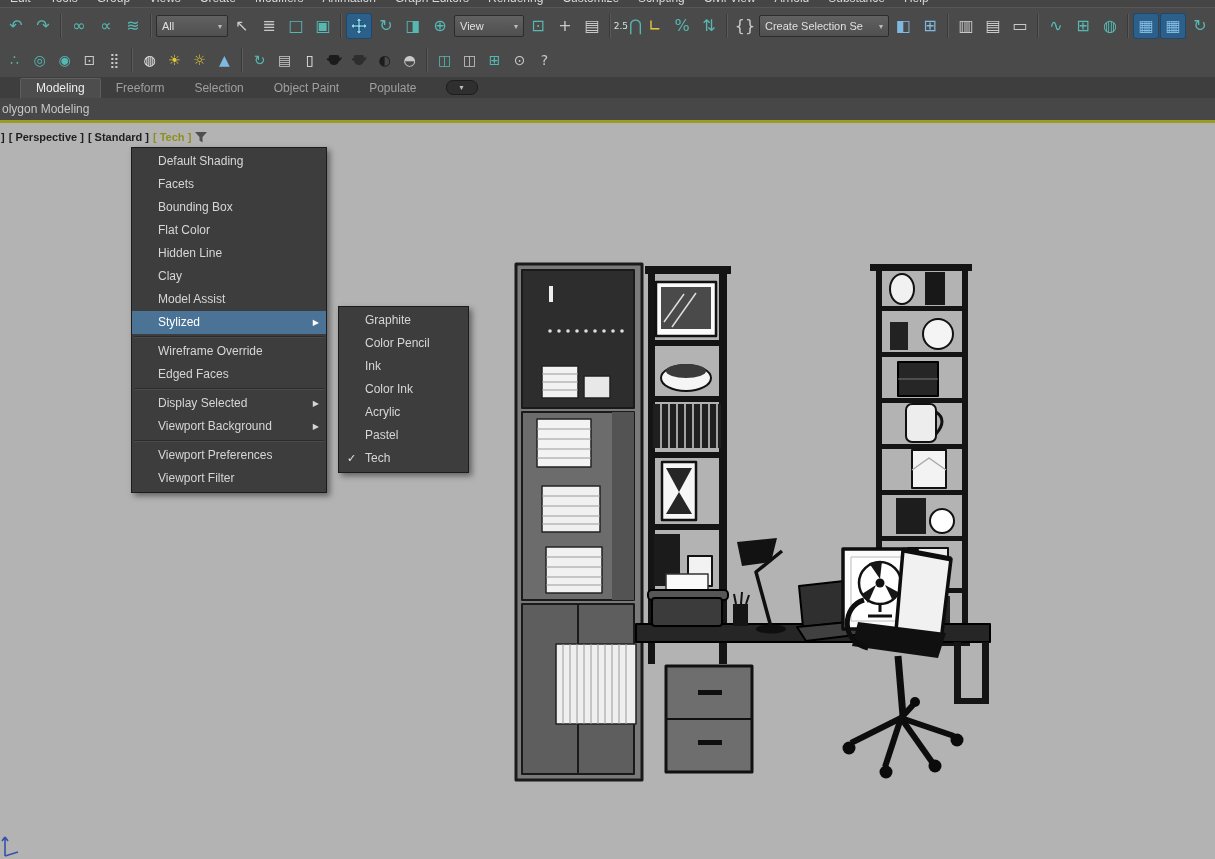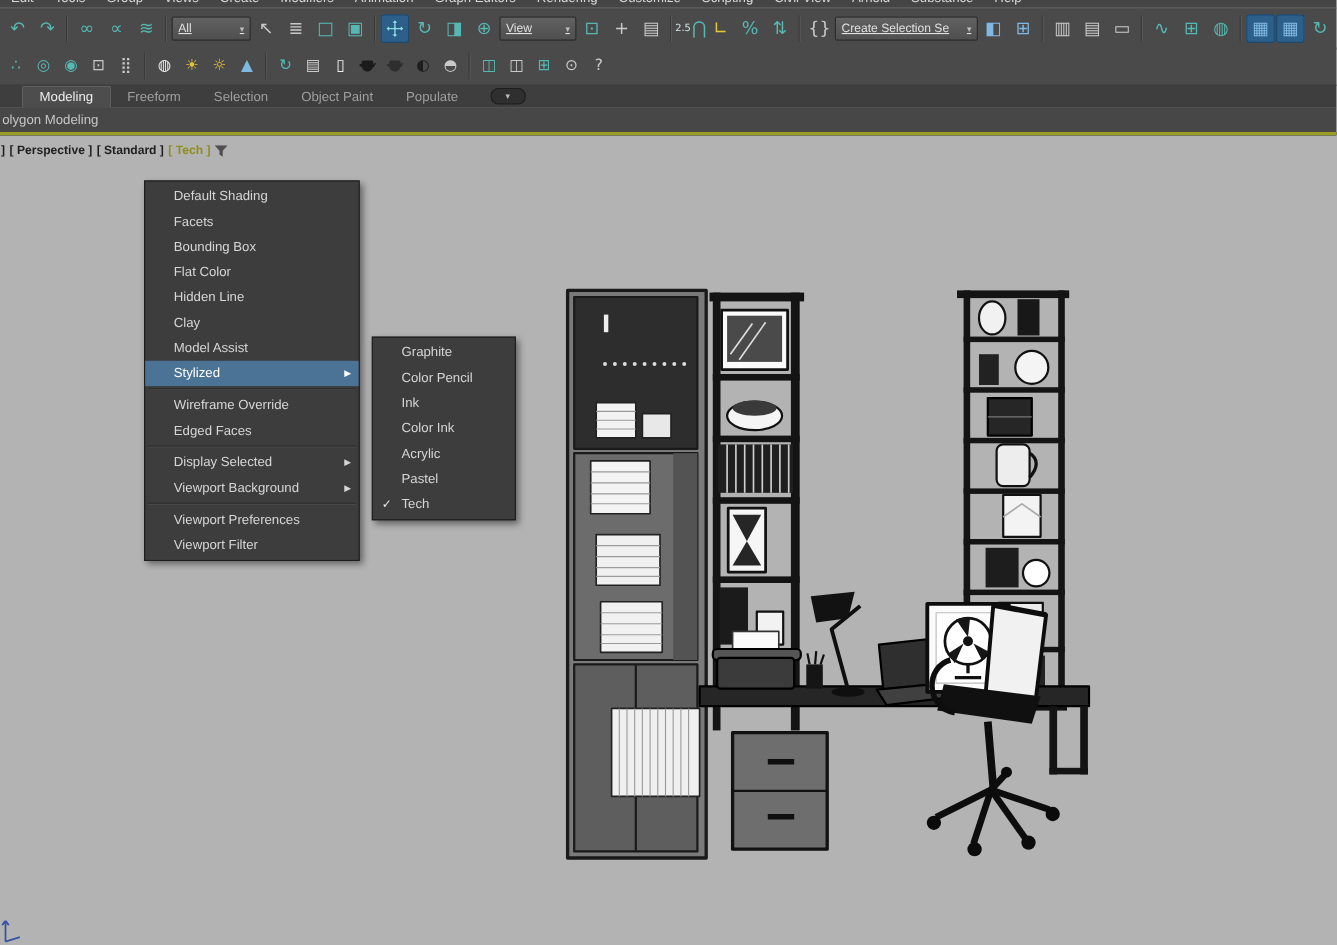--- a/index.html
+++ b/index.html
@@ -21,21 +21,21 @@
   .ico{width:26px;height:26px;display:flex;align-items:center;justify-content:center;
     font-family:"DejaVu Sans",sans-serif;font-size:16px;line-height:1;color:#56b8b2;
     border-radius:3px;flex:0 0 auto;cursor:default;}
   .ico.sm{width:23px;height:23px;font-size:14px;}
   .ico.gray{color:#c9c9c9}.ico.yellow{color:#e3c73a}.ico.white{color:#efefef}
   .ico.dark{color:#1d1d1d}.ico.blue{color:#7fb8e0}
   .ico.active{background:#2d5f8b;box-shadow:inset 0 0 0 1px #1d476b;}
   .sepv{width:1px;height:24px;background:#3a3a3a;border-right:1px solid #5a5a5a;margin:0 3px;flex:0 0 auto;}
   .combo{height:20px;background:linear-gradient(#616161,#4f4f4f);border:1px solid #2c2c2c;
     border-radius:2px;color:#e0e0e0;font-size:11px;display:flex;align-items:center;
-    padding:0 5px;gap:10px;flex:0 0 auto;text-decoration:underline;}
+    padding:0 5px;gap:10px;flex:0 0 auto;}
   .combo .val{overflow:hidden;white-space:nowrap;flex:1;}
   .combo .arw{font-family:"DejaVu Sans",sans-serif;font-size:8px;color:#bdbdbd;}
   .snapnum{font-size:9px;color:#cfe6e4;margin-right:1px;}
   
   #ribbontabs{top:77px;height:21px;background:#3e3e3e;display:flex;align-items:flex-end;
     padding-left:20px;font-size:12px;}
   .rtab{padding:2px 15px 3px 15px;color:#9f9f9f;cursor:default;}
   .rtab.active{background:#4d4d4d;color:#ececec;border:1px solid #5e5e5e;border-bottom:none;
     border-radius:2px 2px 0 0;}
   .rpill{margin-left:14px;margin-bottom:3px;width:30px;height:13px;background:#2f2f2f;
@@ -47,21 +47,21 @@
   
   #viewport{position:absolute;top:123px;left:0;right:0;bottom:0;background:#b3b3b3;z-index:1;}
   #vplabel{position:absolute;top:131px;left:1px;z-index:6;font-size:11px;font-weight:bold;
     color:#1f1f1f;display:flex;gap:4px;align-items:center;white-space:nowrap;}
   #vplabel .stylized{color:#8f8f1e;}
   #scene{position:absolute;top:0;left:0;z-index:2;pointer-events:none;}
   #axis{position:absolute;left:0;bottom:0;z-index:6;}
   
   .ctxmenu{position:absolute;background:#3d3d3d;border:1px solid #1c1c1c;
     box-shadow:3px 3px 6px rgba(0,0,0,.45);z-index:10;padding:2px 0;font-size:12px;color:#d6d6d6;}
-  #ctx{left:131px;top:164px;width:194px;}
+  #ctx{left:131px;top:147px;width:194px;}
   #sub{left:338px;top:306px;width:129px;}
   .cm-item{position:relative;height:23px;line-height:23px;padding-left:26px;cursor:default;white-space:nowrap;}
   .cm-item.hl{background:#4a7396;color:#fff;}
   .cm-item .sub-arw{position:absolute;right:7px;top:0;font-family:"DejaVu Sans",sans-serif;font-size:8px;}
   .cm-item .chk{position:absolute;left:8px;top:0;font-family:"DejaVu Sans",sans-serif;font-size:11px;color:#e8e8e8;}
   .cm-sep{height:1px;background:#2c2c2c;border-bottom:1px solid #4c4c4c;margin:2px 2px;}
 </style>
 </head>
 <body>
 

